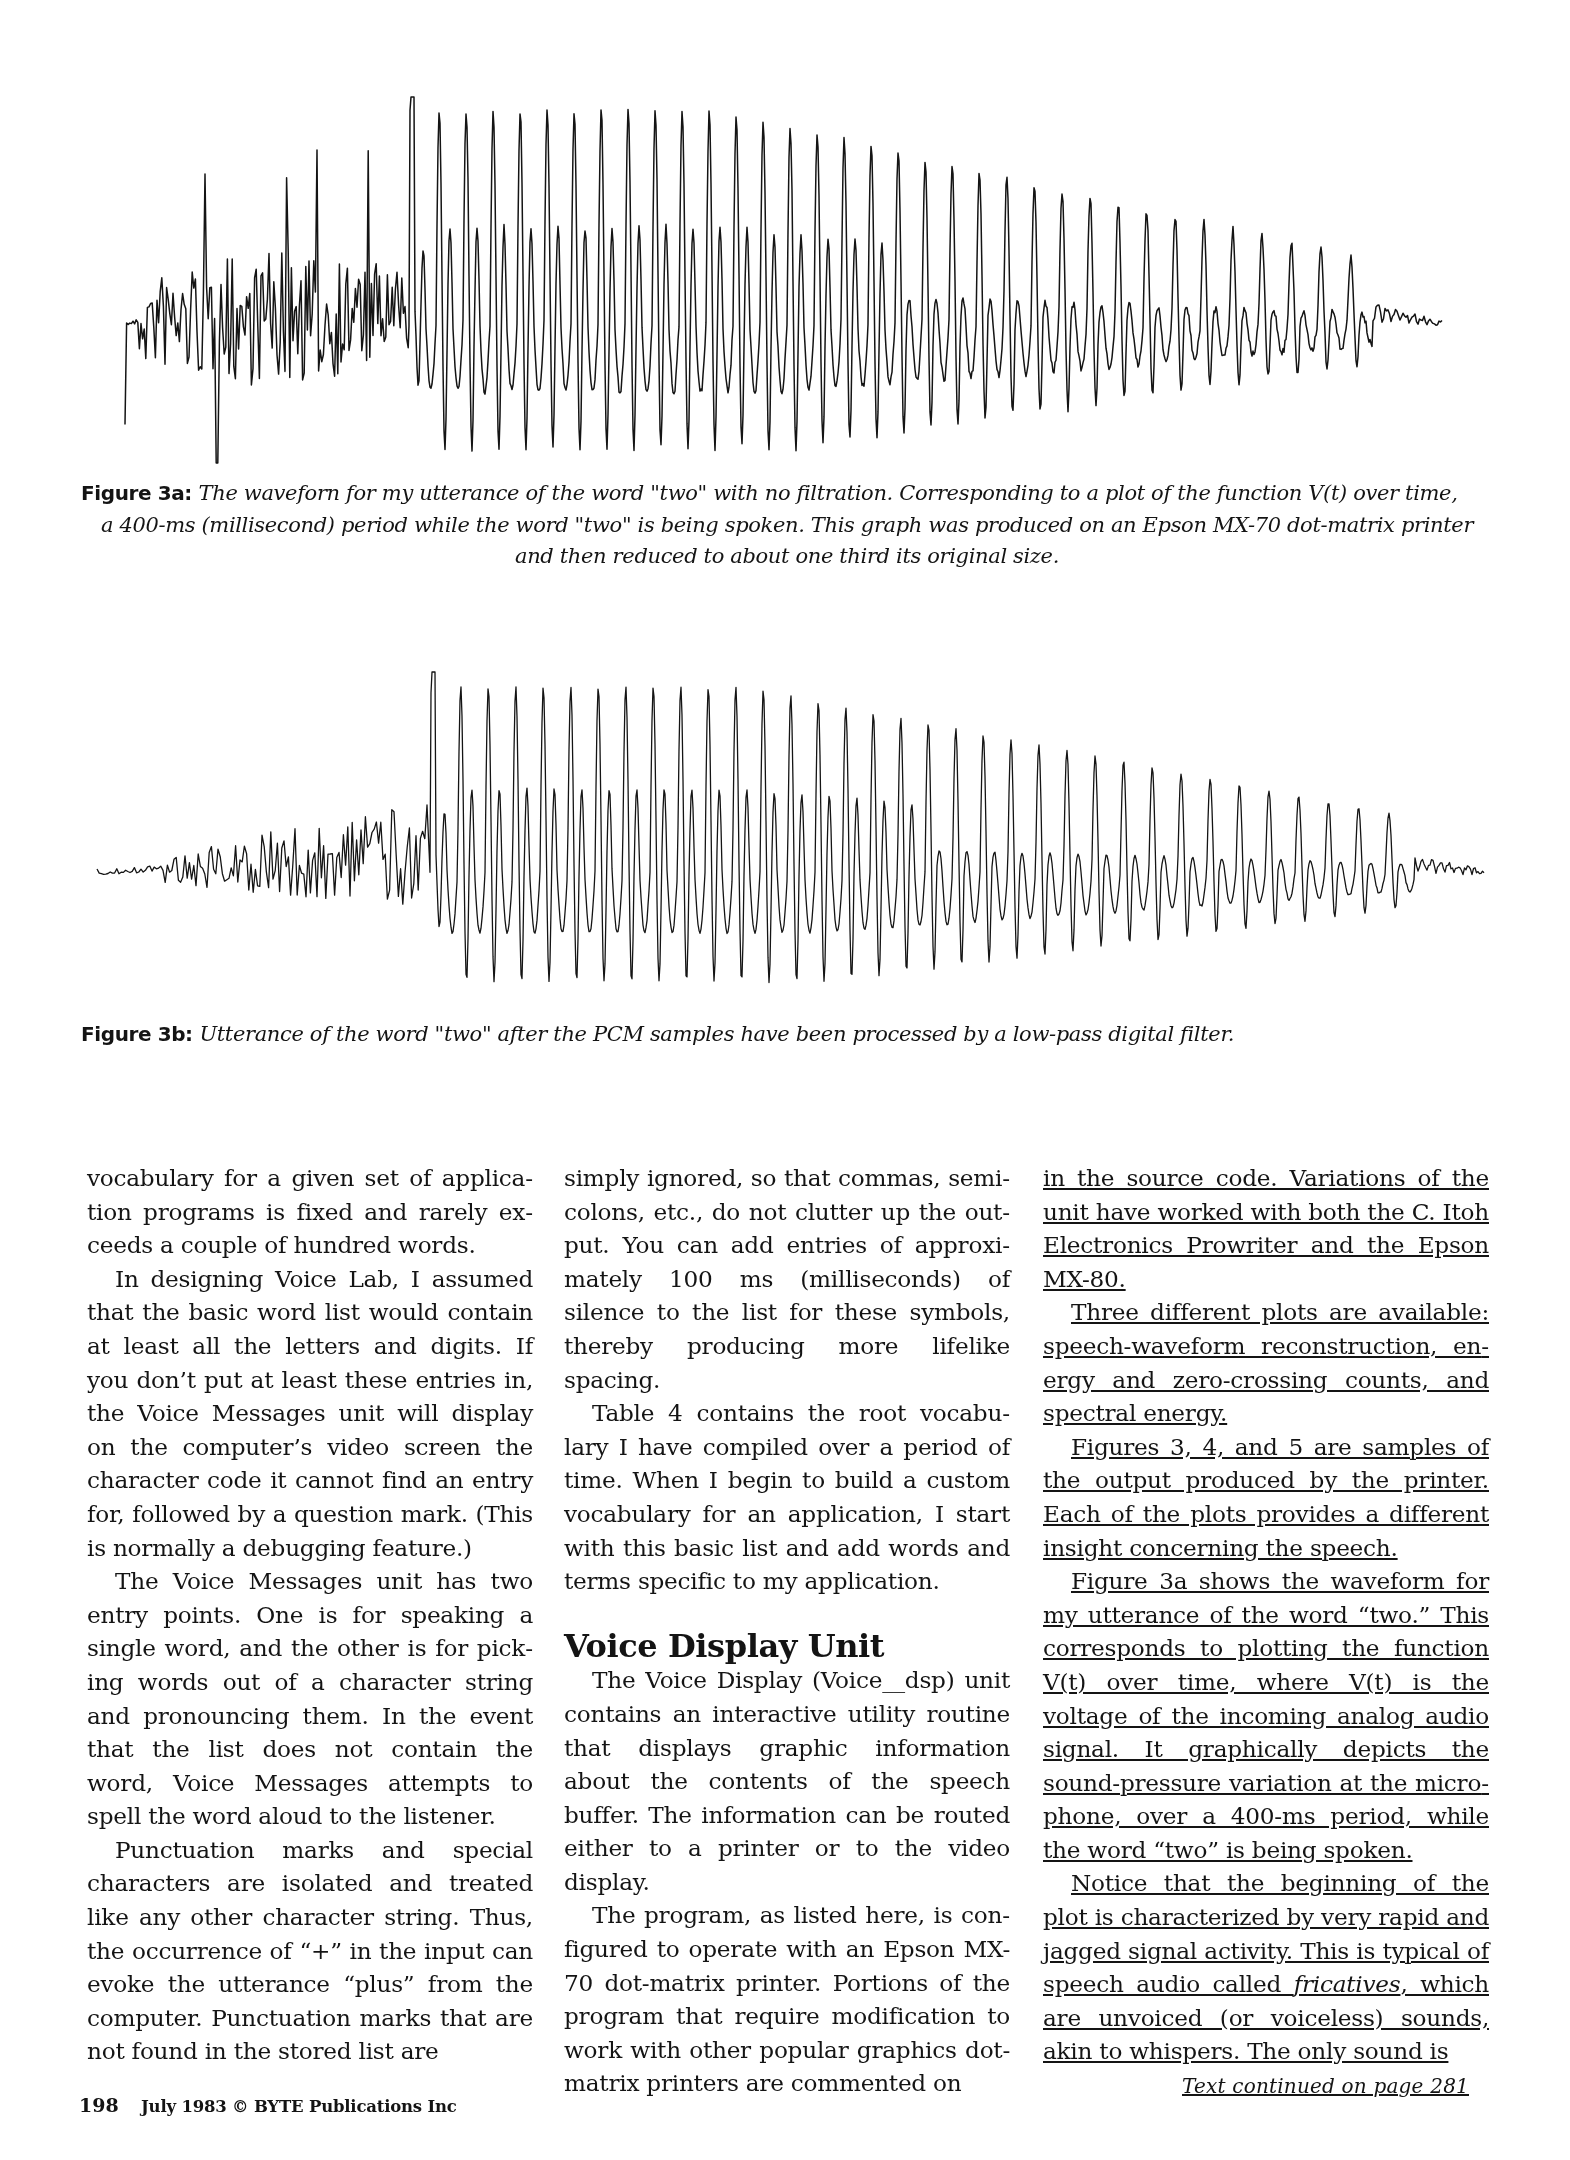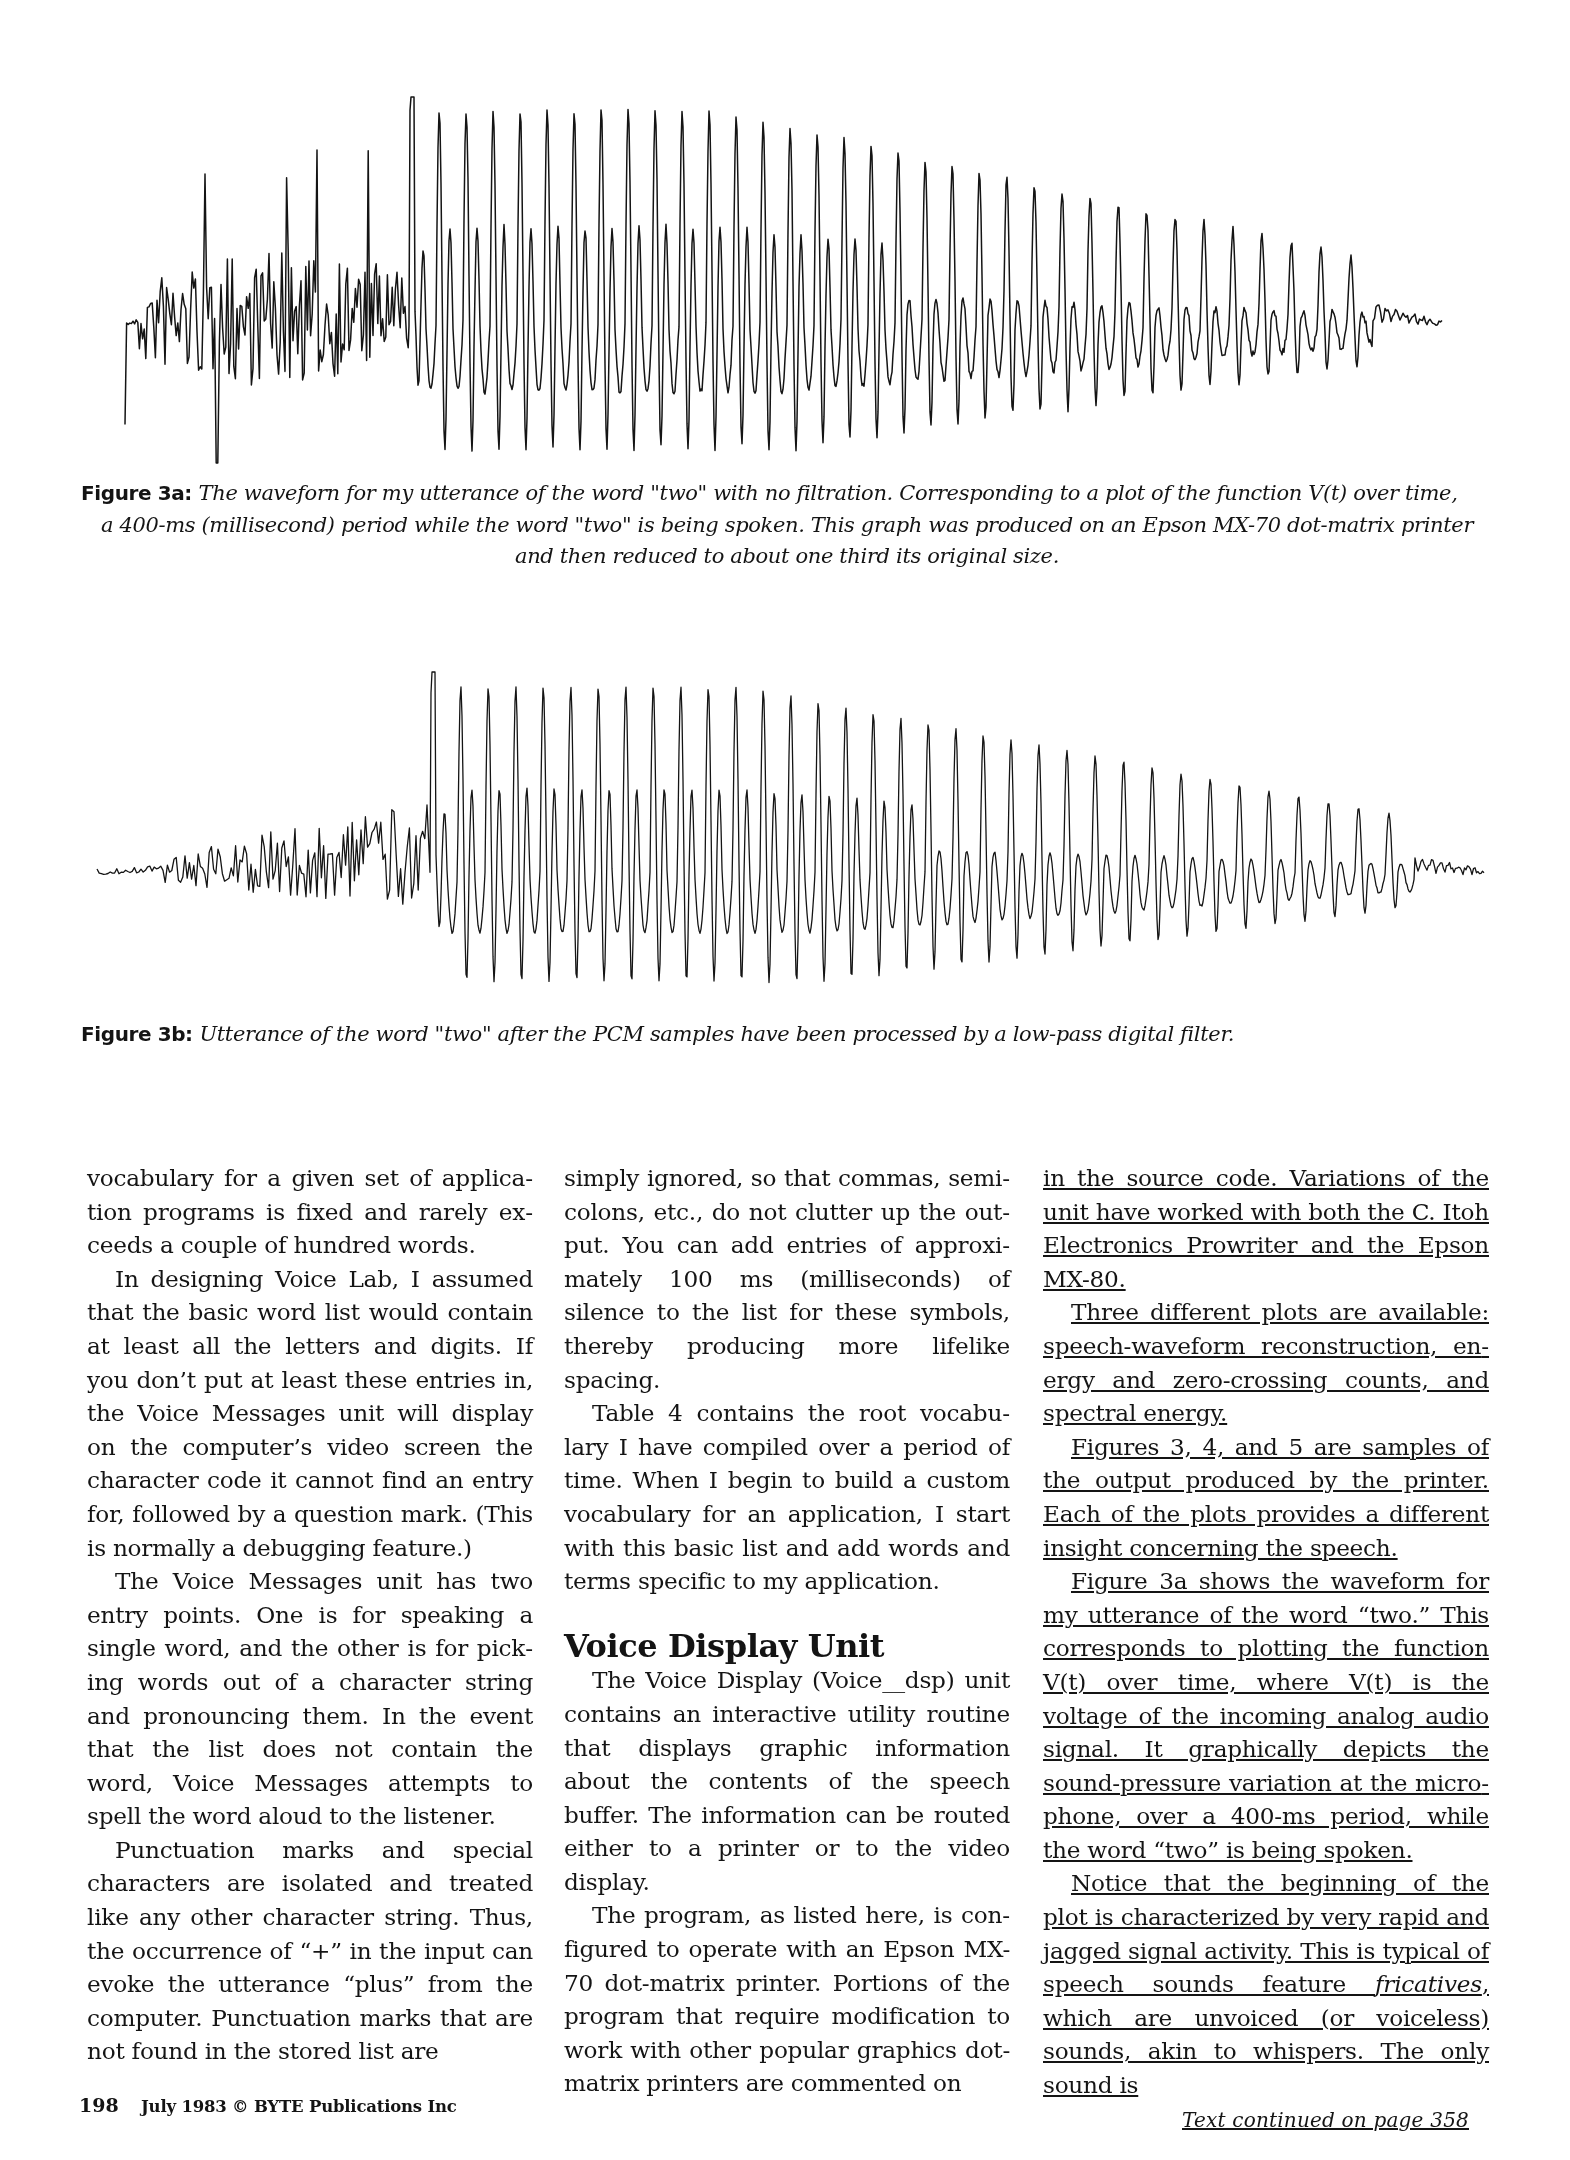--- a/index.html
+++ b/index.html
@@ -61,19 +61,19 @@
     <p>Table 4 contains the root vocabu­lary I have compiled over a period of time. When I begin to build a custom vocabulary for an application, I start with this basic list and add words and terms specific to my application.</p>
     <h2>Voice Display Unit</h2>
     <p>The Voice Display (Voice__dsp) unit contains an interactive utility routine that displays graphic informa­tion about the contents of the speech buffer. The information can be routed either to a printer or to the video display.</p>
     <p>The program, as listed here, is con­figured to operate with an Epson MX-70 dot-matrix printer. Portions of the program that require modification to work with other popular graphics dot-matrix printers are commented on</p>
   </div>
 <div class="col" id="col-2" style="left:1043px;text-decoration:underline;">
     <p class="noindent">in the source code. Variations of the unit have worked with both the C. Itoh Electronics Prowriter and the Epson MX-80.</p>
     <p>Three different plots are available: speech-waveform reconstruction, en­ergy and zero-crossing counts, and spectral energy.</p>
     <p>Figures 3, 4, and 5 are samples of the output produced by the printer. Each of the plots provides a different insight concerning the speech.</p>
     <p>Figure 3a shows the waveform for my utterance of the word “two.” This corresponds to plotting the function V(t) over time, where V(t) is the voltage of the incoming analog audio signal. It graphically depicts the sound-pressure variation at the micro­phone, over a 400-ms period, while the word “two” is being spoken.</p>
-    <p><span>Notice that the beginning of the plot is characterized by very rapid and jag­ged signal activity. This is typical of speech sounds feature </span><em>fricatives</em><span>, which are unvoiced (or voiceless) sounds, akin to whispers. The only sound is</span></p>
-    <div class="cont">Text continued on page 358</div>
+    <p><span>Notice that the beginning of the plot is characterized by very rapid and jag­ged signal activity. This is typical of speech audio called </span><em>fricatives</em><span>, which are unvoiced (or voiceless) sounds, akin to whispers. The only sound is</span></p>
+    <div class="cont">Text continued on page 281</div>
   </div>
 
 <div class="footer">
   <span class="pg">198</span><span class="cr">July 1983 © BYTE Publications Inc</span>
 </div>
 
 </body></html>

